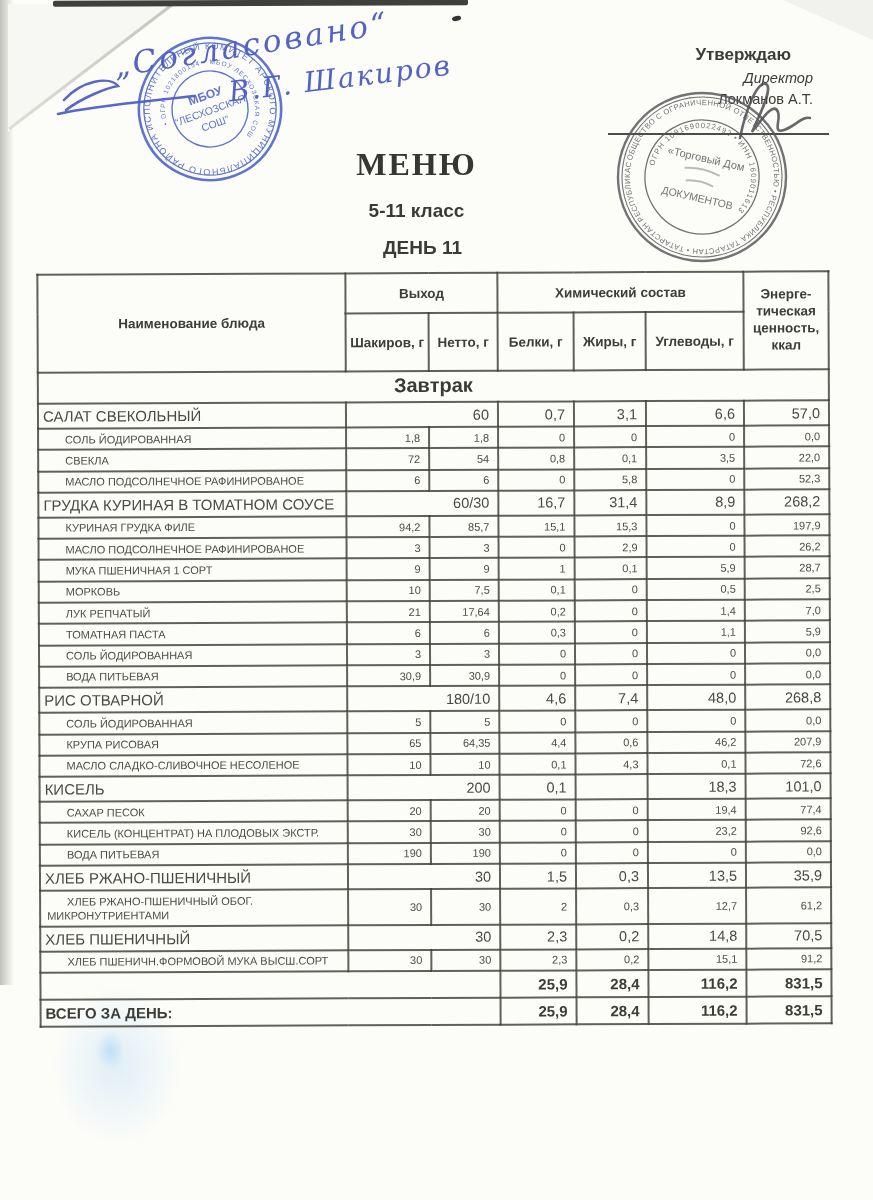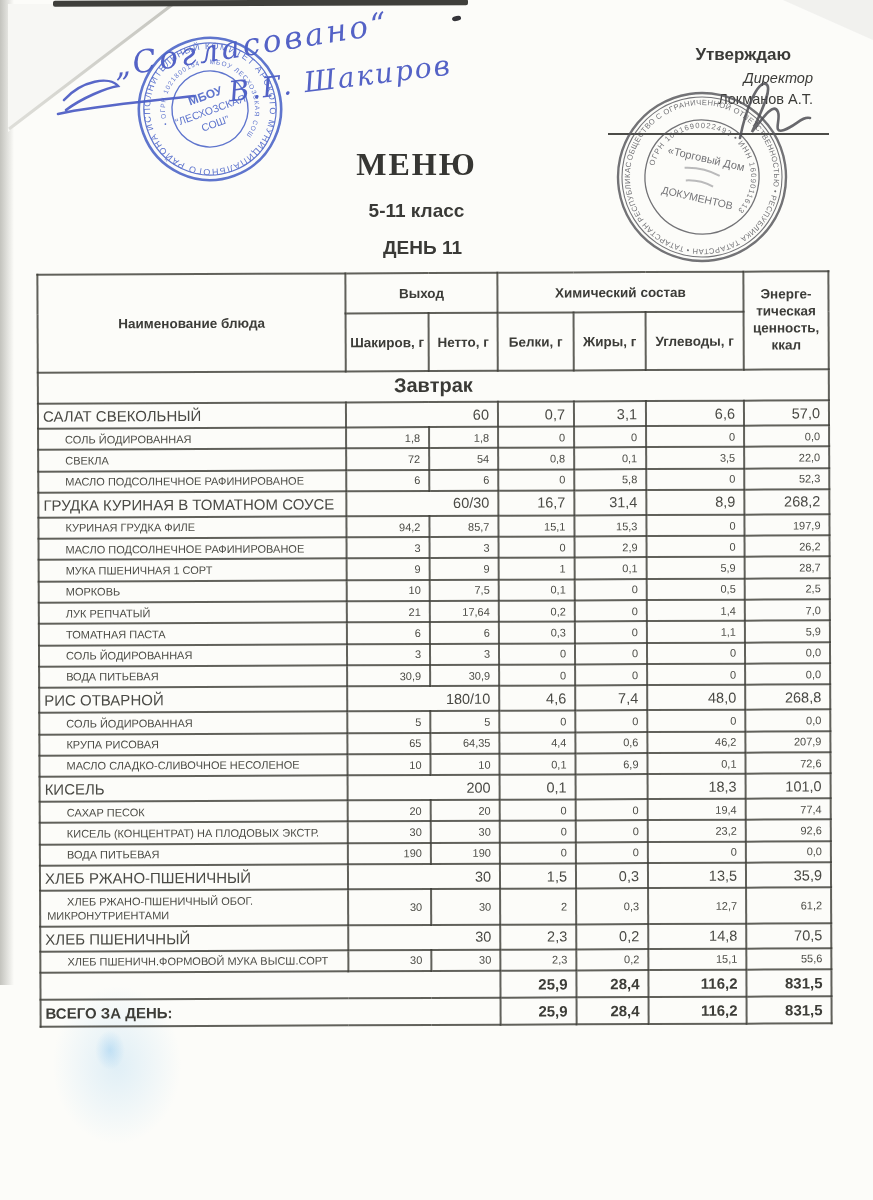--- a/index.html
+++ b/index.html
@@ -313,21 +313,21 @@
           <td class="c-num">4,4</td>
           <td class="c-num">0,6</td>
           <td class="c-num">46,2</td>
           <td class="c-num">207,9</td>
         </tr>
         <tr class="r-ing">
           <td class="c-name">МАСЛО СЛАДКО-СЛИВОЧНОЕ НЕСОЛЕНОЕ</td>
           <td class="c-num">10</td>
           <td class="c-num">10</td>
           <td class="c-num">0,1</td>
-          <td class="c-num">6,9</td>
+          <td class="c-num">4,3</td>
           <td class="c-num">0,1</td>
           <td class="c-num">72,6</td>
         </tr>
         <tr class="r-dish">
           <td class="c-name">КИСЕЛЬ</td>
           <td class="c-num c-out" colspan="2">200</td>
           <td class="c-num">0,1</td>
           <td class="c-num"></td>
           <td class="c-num">18,3</td>
           <td class="c-num">101,0</td>
@@ -384,21 +384,21 @@
           <td class="c-num">14,8</td>
           <td class="c-num">70,5</td>
         </tr>
         <tr class="r-ing">
           <td class="c-name">ХЛЕБ ПШЕНИЧН.ФОРМОВОЙ МУКА ВЫСШ.СОРТ</td>
           <td class="c-num">30</td>
           <td class="c-num">30</td>
           <td class="c-num">2,3</td>
           <td class="c-num">0,2</td>
           <td class="c-num">15,1</td>
-          <td class="c-num">55,6</td>
+          <td class="c-num">91,2</td>
         </tr>
         <tr class="r-subtotal">
           <td class="c-name" colspan="3"></td>
           <td class="c-num">25,9</td>
           <td class="c-num">28,4</td>
           <td class="c-num">116,2</td>
           <td class="c-num">831,5</td>
         </tr>
         <tr class="r-total">
           <td class="c-name" colspan="3">ВСЕГО ЗА ДЕНЬ:</td>

